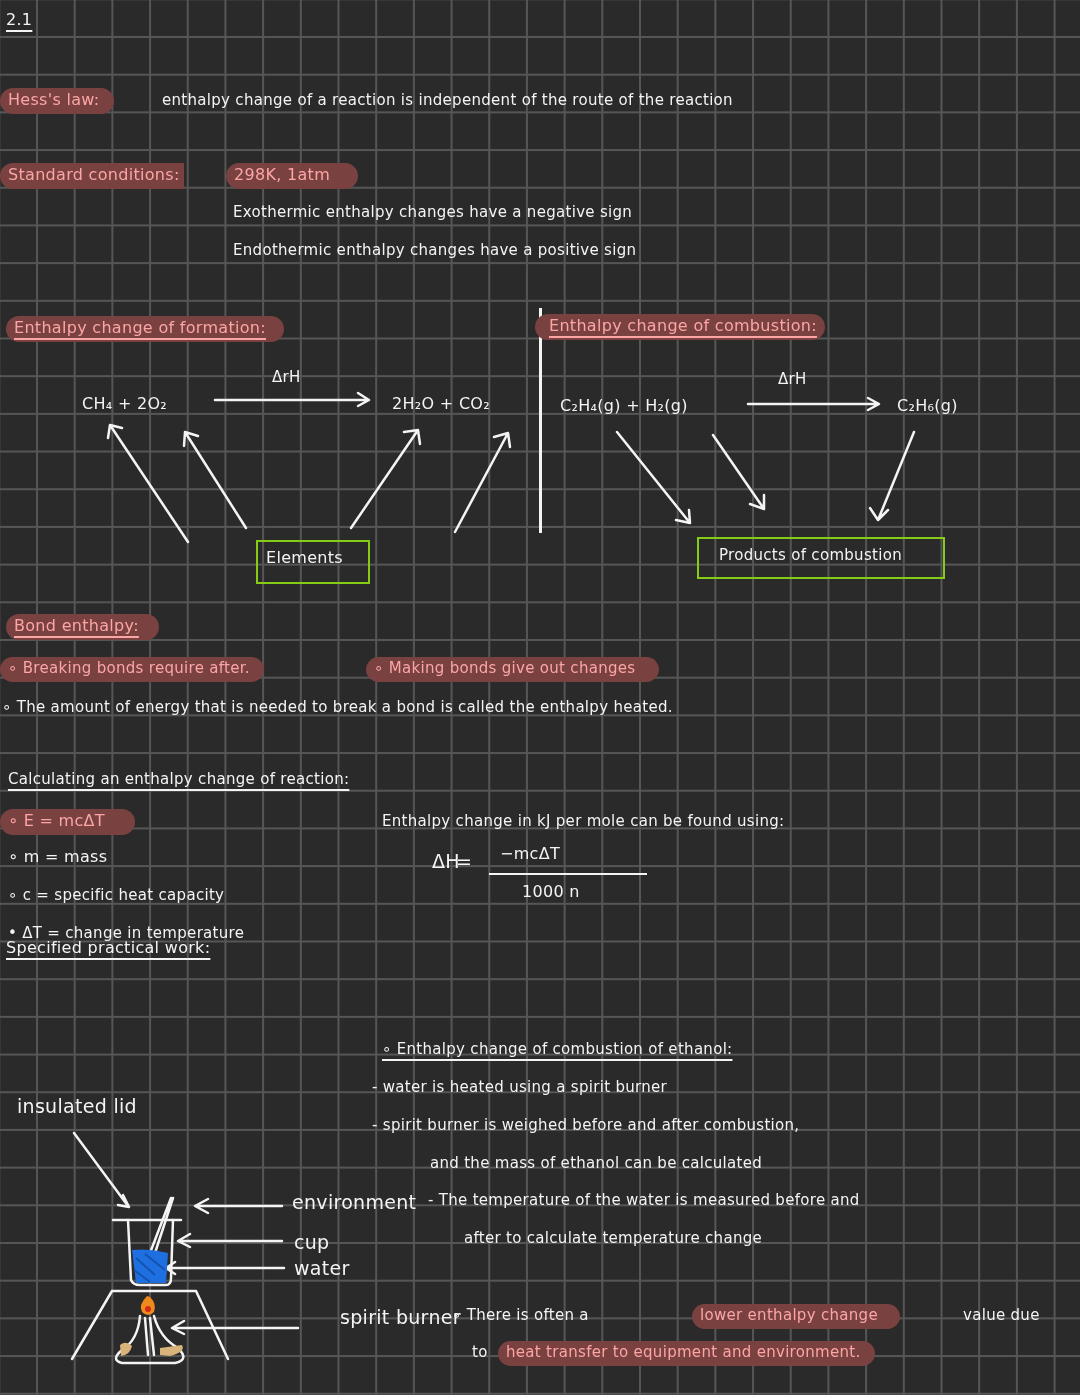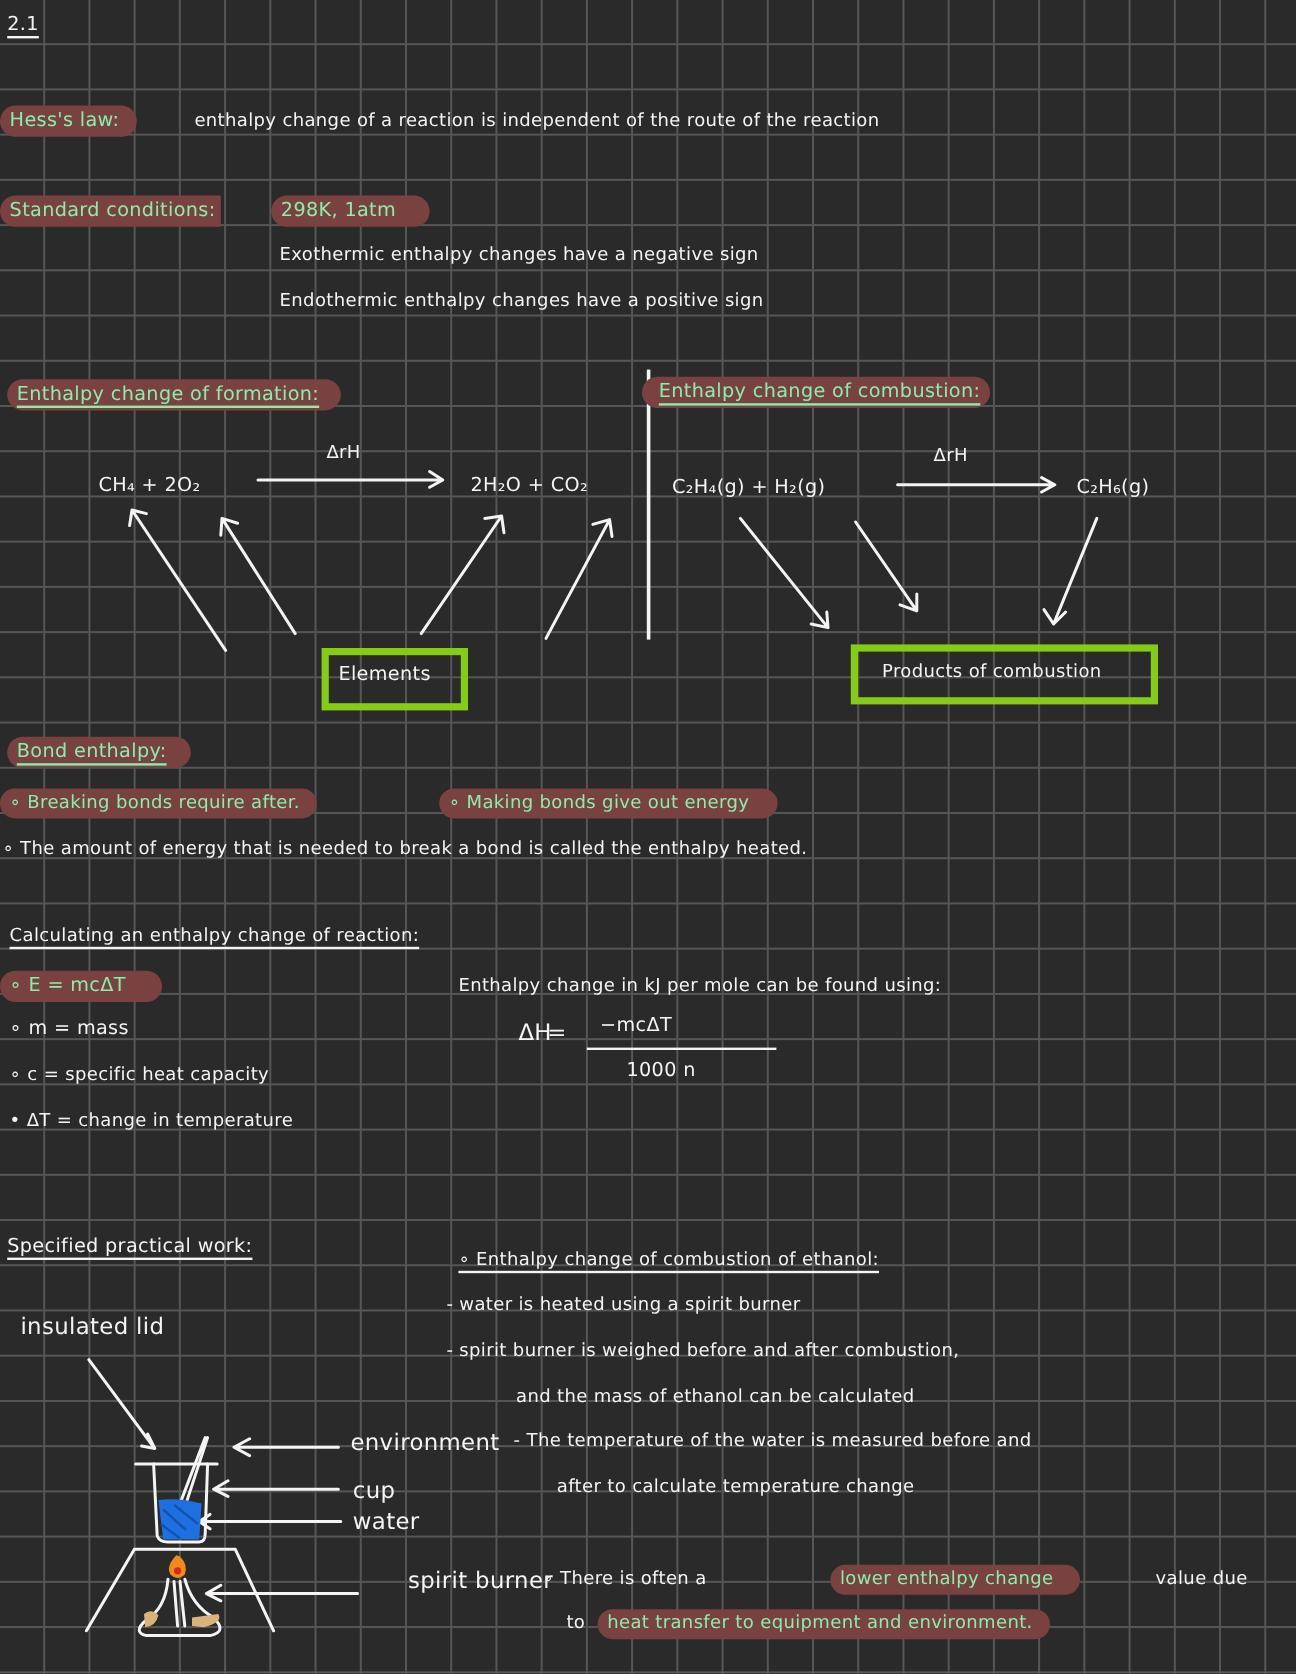--- a/index.html
+++ b/index.html
@@ -10,23 +10,23 @@
       linear-gradient(to right, #565656 0px, #565656 2px, transparent 2px),
       linear-gradient(to bottom, #565656 0px, #565656 2px, transparent 2px);
     background-size:37.7px 37.7px;
     background-position:36px 36px;
     font-family:"DejaVu Sans", sans-serif;
     color:#f4f4f4;
   }
   .t { position:absolute; white-space:nowrap; font-size:15px; line-height:1; letter-spacing:0.3px; }
   .sm { font-size:19px; }
   .lg { font-size:16px; }
-  .hl { background:#7a4141; border-radius:16px; padding:4px 14px 6px 8px; color:#86efac; }
+  .hl { background:#7a4141; border-radius:16px; padding:4px 14px 6px 8px; color:#fca5a5; }
   .ul { text-decoration:underline; text-decoration-thickness:2px; text-underline-offset:5px; }
-  .box { position:absolute; border:6px solid #84cc16;margin-left:12px; }
+  .box { position:absolute; border:2px solid #84cc16; }
   svg.ov { position:absolute; left:0; top:0; width:1080px; height:1395px; pointer-events:none; }
 </style>
 </head>
 <body>
 
 <div class="t lg ul" style="left:6px;top:12px;">2.1</div>
 
 <div class="t lg hl" style="left:0;top:88px;">Hess's law:</div>
 <div class="t" style="left:162px;top:93px;">enthalpy change of a reaction is independent of the route of the reaction</div>
 
@@ -66,37 +66,37 @@
     <path d="M748 404 H878 M868 398 L879 404 L868 410"></path>
 
     <path d="M617 432 L690 523 M676 520 L690 523 L689 510"></path>
     <path d="M713 435 L764 509 M750 504 L764 509 L764 495"></path>
     <path d="M914 432 L878 520 M870 508 L878 520 L888 510"></path>
   </g>
 </svg>
 
 <div class="t lg hl ul" style="left:6px;top:614px;padding-right:20px;">Bond enthalpy:</div>
 <div class="t hl" style="left:0;top:657px;">∘ Breaking bonds require after.</div>
-<div class="t hl" style="left:366px;top:657px;padding-right:24px;">∘ Making bonds give out energy</div>
+<div class="t hl" style="left:366px;top:657px;padding-right:24px;">∘ Making bonds give out changes</div>
 <div class="t" style="left:2px;top:700px;">∘ The amount of energy that is needed to break a bond is called the enthalpy heated.</div>
 
 <div class="t ul" style="left:8px;top:772px;">Calculating an enthalpy change of reaction:</div>
 <div class="t lg hl" style="left:0;top:809px;padding-right:30px;">∘ E = mcΔT</div>
 <div class="t lg" style="left:8px;top:849px;">∘ m = mass</div>
 <div class="t" style="left:8px;top:888px;">∘  c = specific heat capacity</div>
 <div class="t" style="left:8px;top:926px;">• ΔT = change in temperature</div>
 
 <div class="t" style="left:382px;top:814px;">Enthalpy change in kJ per mole can be found using:</div>
 <div class="t sm" style="left:404px;top:852px;margin-left:28px;">ΔH</div>
 <div class="t sm" style="left:456px;top:852px;">=</div>
 <div class="t lg" style="left:500px;top:846px;">−mcΔT</div>
 <div style="position:absolute;left:489px;top:873px;width:158px;height:2px;background:#f4f4f4;"></div>
 <div class="t lg" style="left:522px;top:884px;">1000 n</div>
 
-<div class="t lg ul" style="left:6px;top:1030px;">Specified practical work:</div>
+<div class="t lg ul" style="left:6px;top:940px;">Specified practical work:</div>
 <div class="t sm" style="left:17px;top:1097px;">insulated lid</div>
 
 <svg class="ov" viewBox="0 0 1080 1395">
   <g stroke="#f4f4f4" stroke-width="2.5" fill="none" stroke-linecap="round" stroke-linejoin="round">
 
     <path d="M74 1133 L128 1206 M123 1195 L129 1207 L118 1205"></path>
 
     <path d="M113 1220 H181"></path>
 
     <path d="M128 1220 L131 1280 Q133 1285 140 1285 H166 Q171 1285 171 1278 L173 1220"></path>

